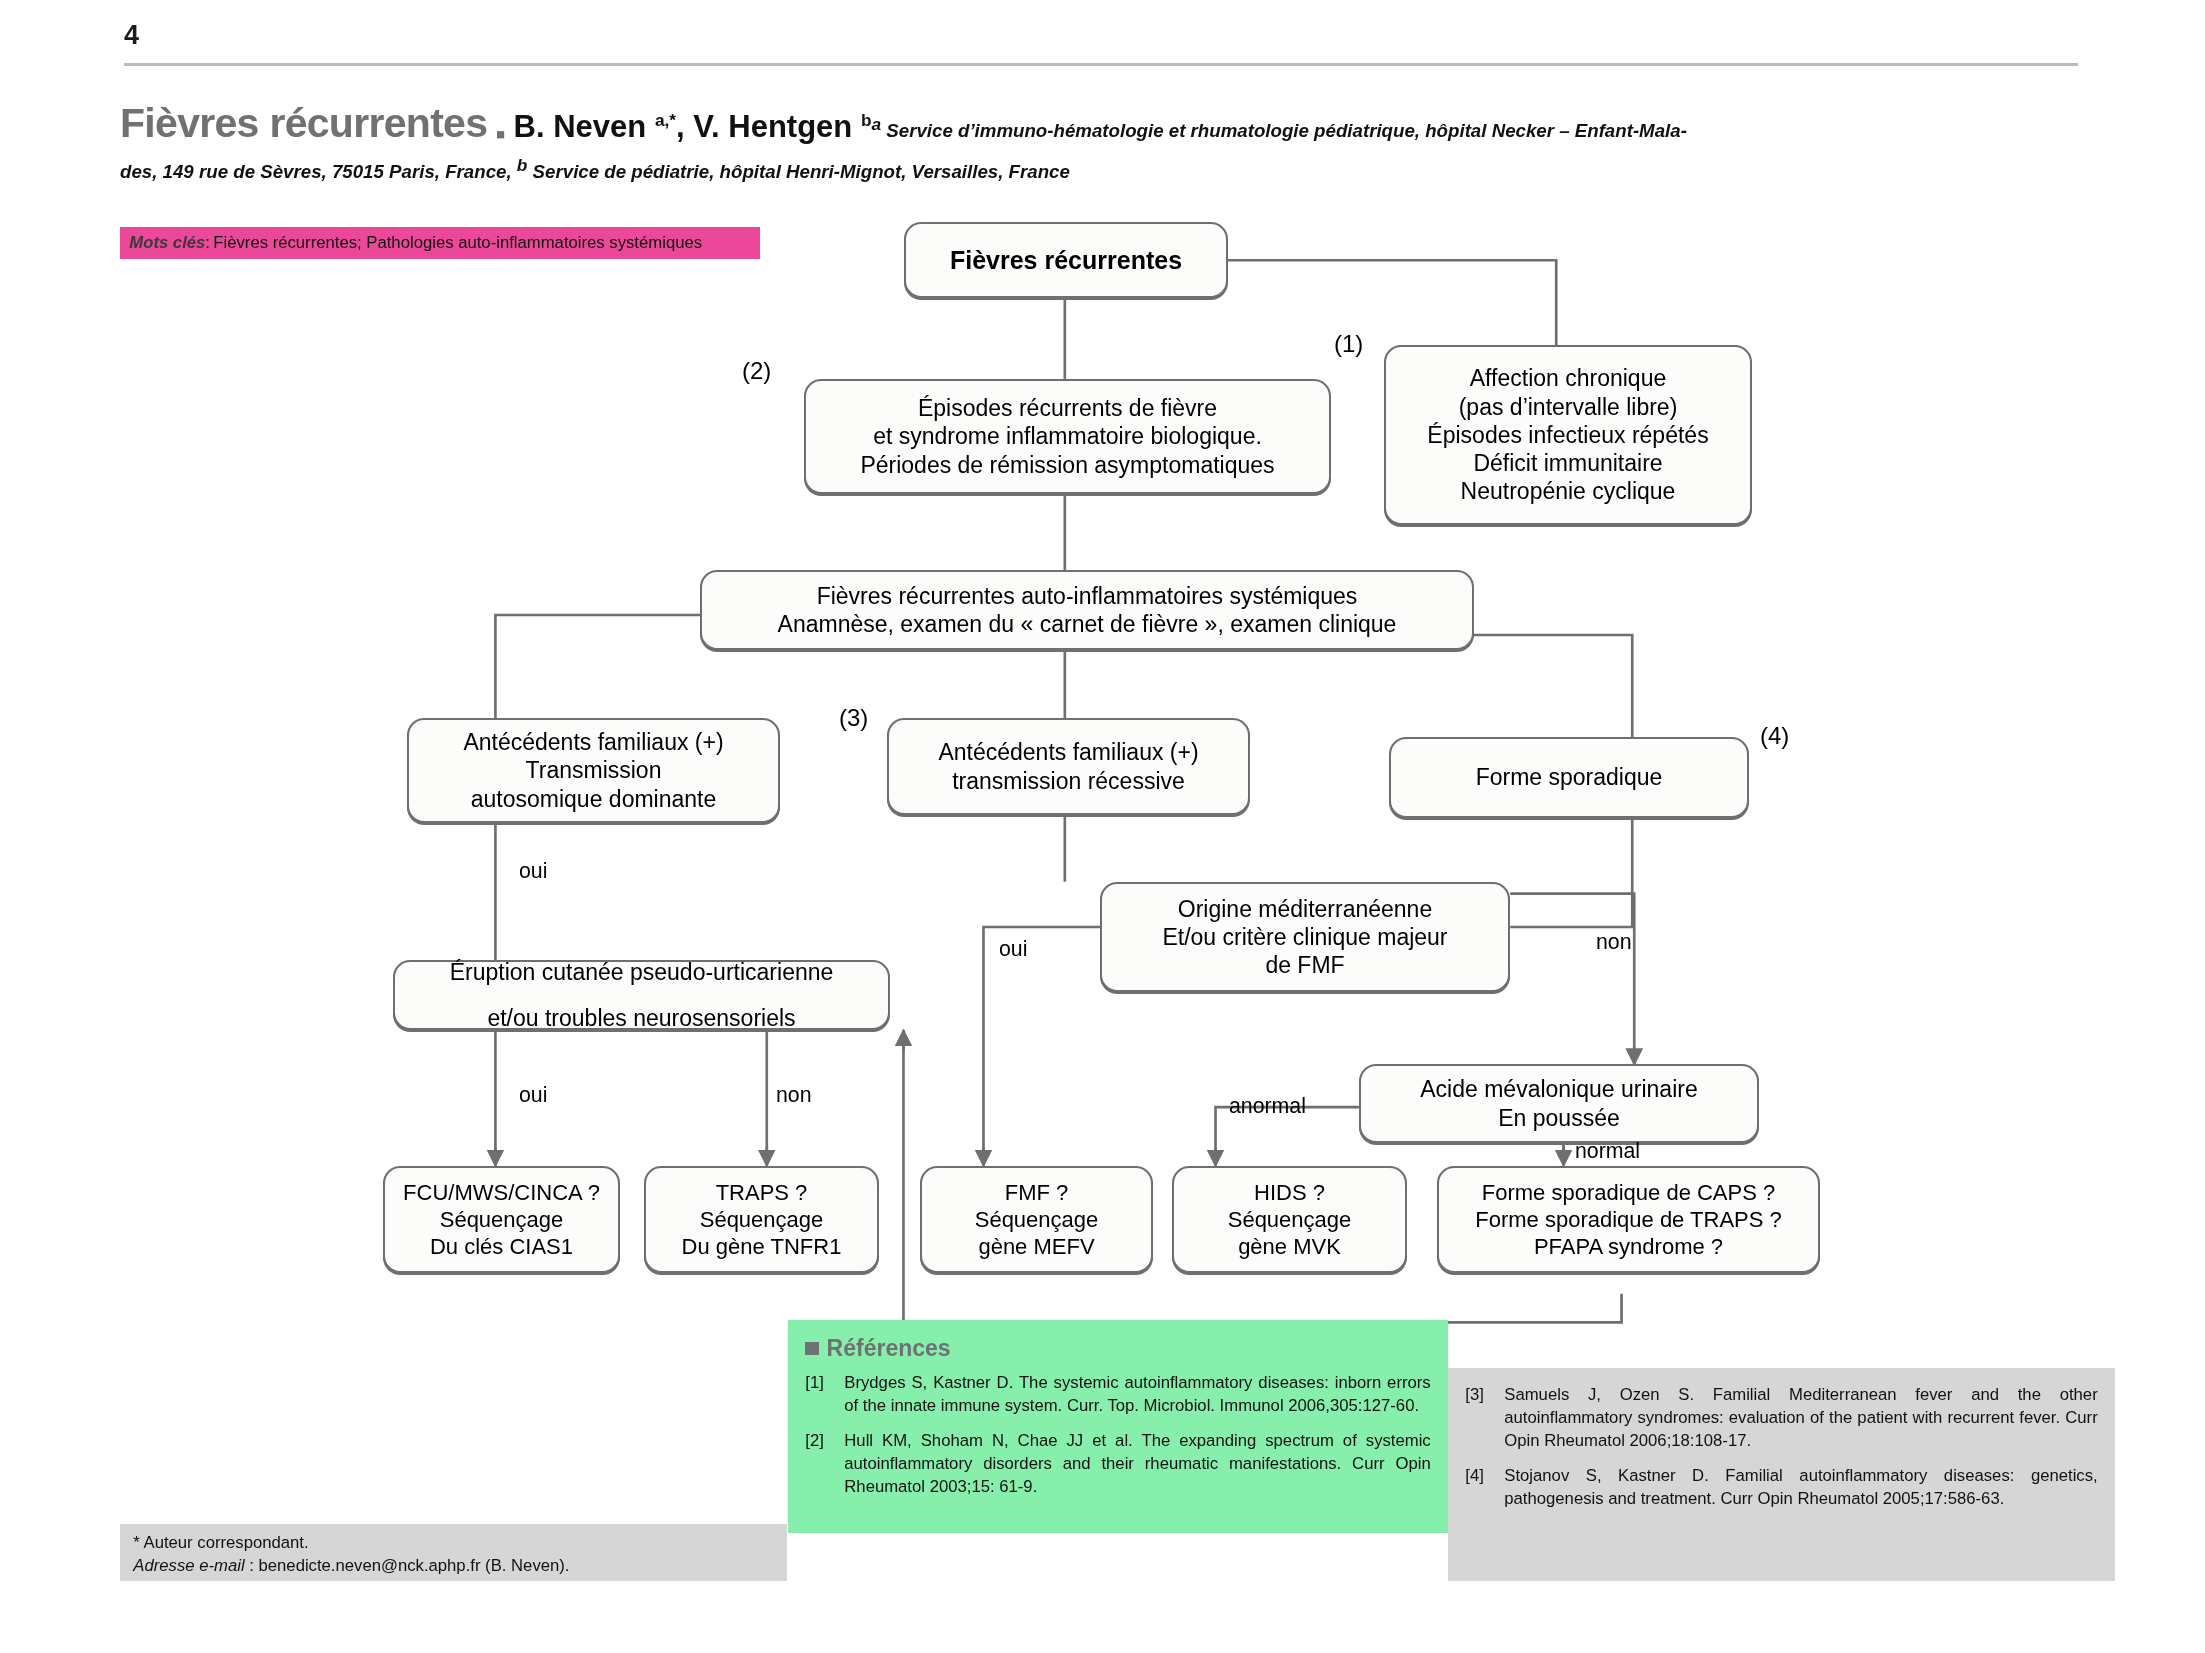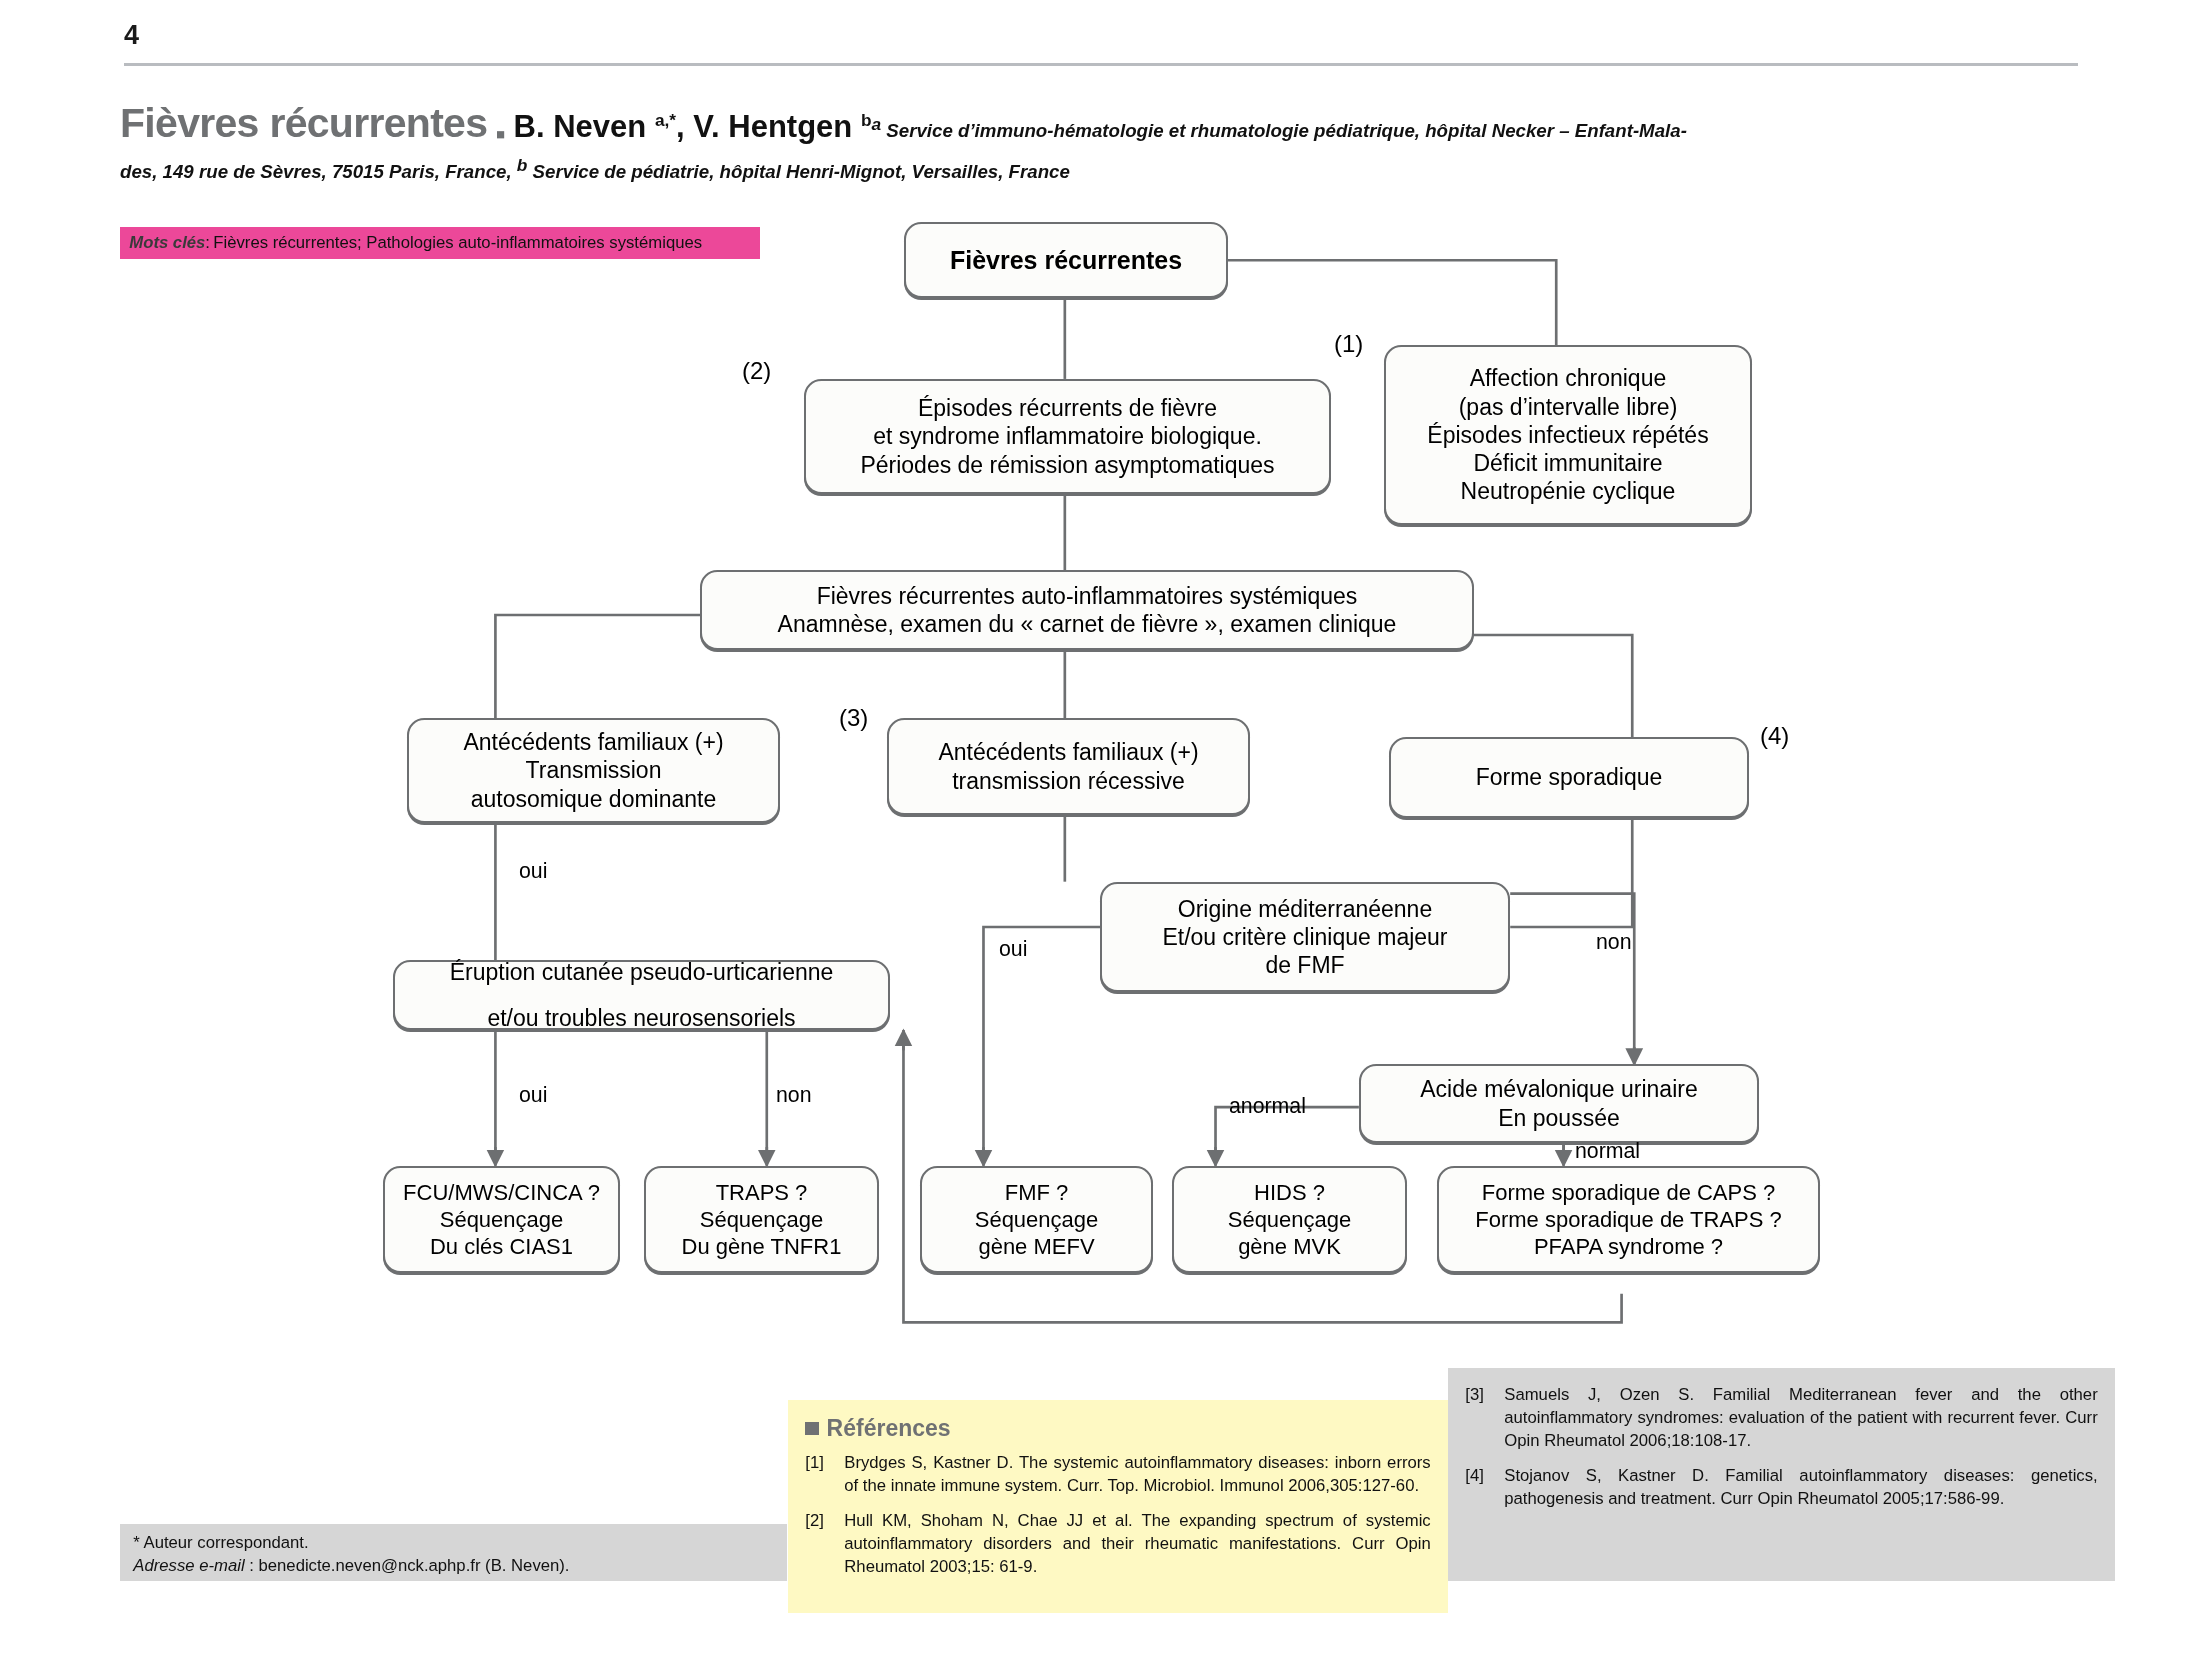--- a/index.html
+++ b/index.html
@@ -32,21 +32,21 @@
         text-align:center;color:#000;line-height:1.23;box-shadow:0 2px 0 0 #6d6f71;}
   .node span{display:block;white-space:nowrap;}
   .n-root{font-size:25px;font-weight:bold;}
   .n-txt{font-size:23px;}
   .n-small{font-size:22px;}
 
   .edge-label{position:absolute;font-size:21.3px;color:#000;background:transparent;white-space:nowrap;}
   .ref-num{position:absolute;font-size:24px;color:#000;white-space:nowrap;}
 
   
-  #refs-left{position:absolute;left:788px;top:1400px;width:660px;min-height:213px;background:#fef9c3;
+  #refs-left{position:absolute;left:788px;top:1320px;width:660px;min-height:213px;background:#86efac;
              box-sizing:border-box;padding:14.7px 17.3px 12px 17.3px;}
   #refs-right{position:absolute;left:1448px;top:1368px;width:667px;min-height:213px;background:#d6d6d6;
               box-sizing:border-box;padding:14.7px 17.3px 12px 17.3px;}
   #refs-heading{font-size:23px;font-weight:bold;color:#6f7173;margin-bottom:9.3px;display:flex;align-items:center;}
   #refs-heading .sq{width:13.3px;height:13.3px;background:#6f7173;display:inline-block;margin-right:8px;}
   .ref-item{display:flex;font-size:16.7px;line-height:1.38;color:#111;margin-bottom:12px;text-align:justify;}
   .ref-item .tag{width:39px;flex:0 0 39px;}
   .ref-item .body{flex:1;text-align:justify;}
 
   
@@ -240,21 +240,21 @@
     </div>
   </div>
 
   <div id="refs-right">
     <div class="ref-item">
       <span class="tag">[3]</span>
       <span class="body">Samuels J, Ozen S. Familial Mediterranean fever and the other autoinflammatory syndromes: evaluation of the patient with recurrent fever. Curr Opin Rheumatol 2006;18:108-17.</span>
     </div>
     <div class="ref-item">
       <span class="tag">[4]</span>
-      <span class="body">Stojanov S, Kastner D. Familial autoinflammatory diseases: genetics, pathogenesis and treatment. Curr Opin Rheumatol 2005;17:586-99.</span>
+      <span class="body">Stojanov S, Kastner D. Familial autoinflammatory diseases: genetics, pathogenesis and treatment. Curr Opin Rheumatol 2005;17:586-63.</span>
     </div>
   </div>
 
   <div id="footnote-box">
     <div>* Auteur correspondant.</div>
     <div><span class="fn-em">Adresse e-mail</span><span> : benedicte.neven@nck.aphp.fr (B. Neven).</span></div>
   </div>
 
 
 </div>

